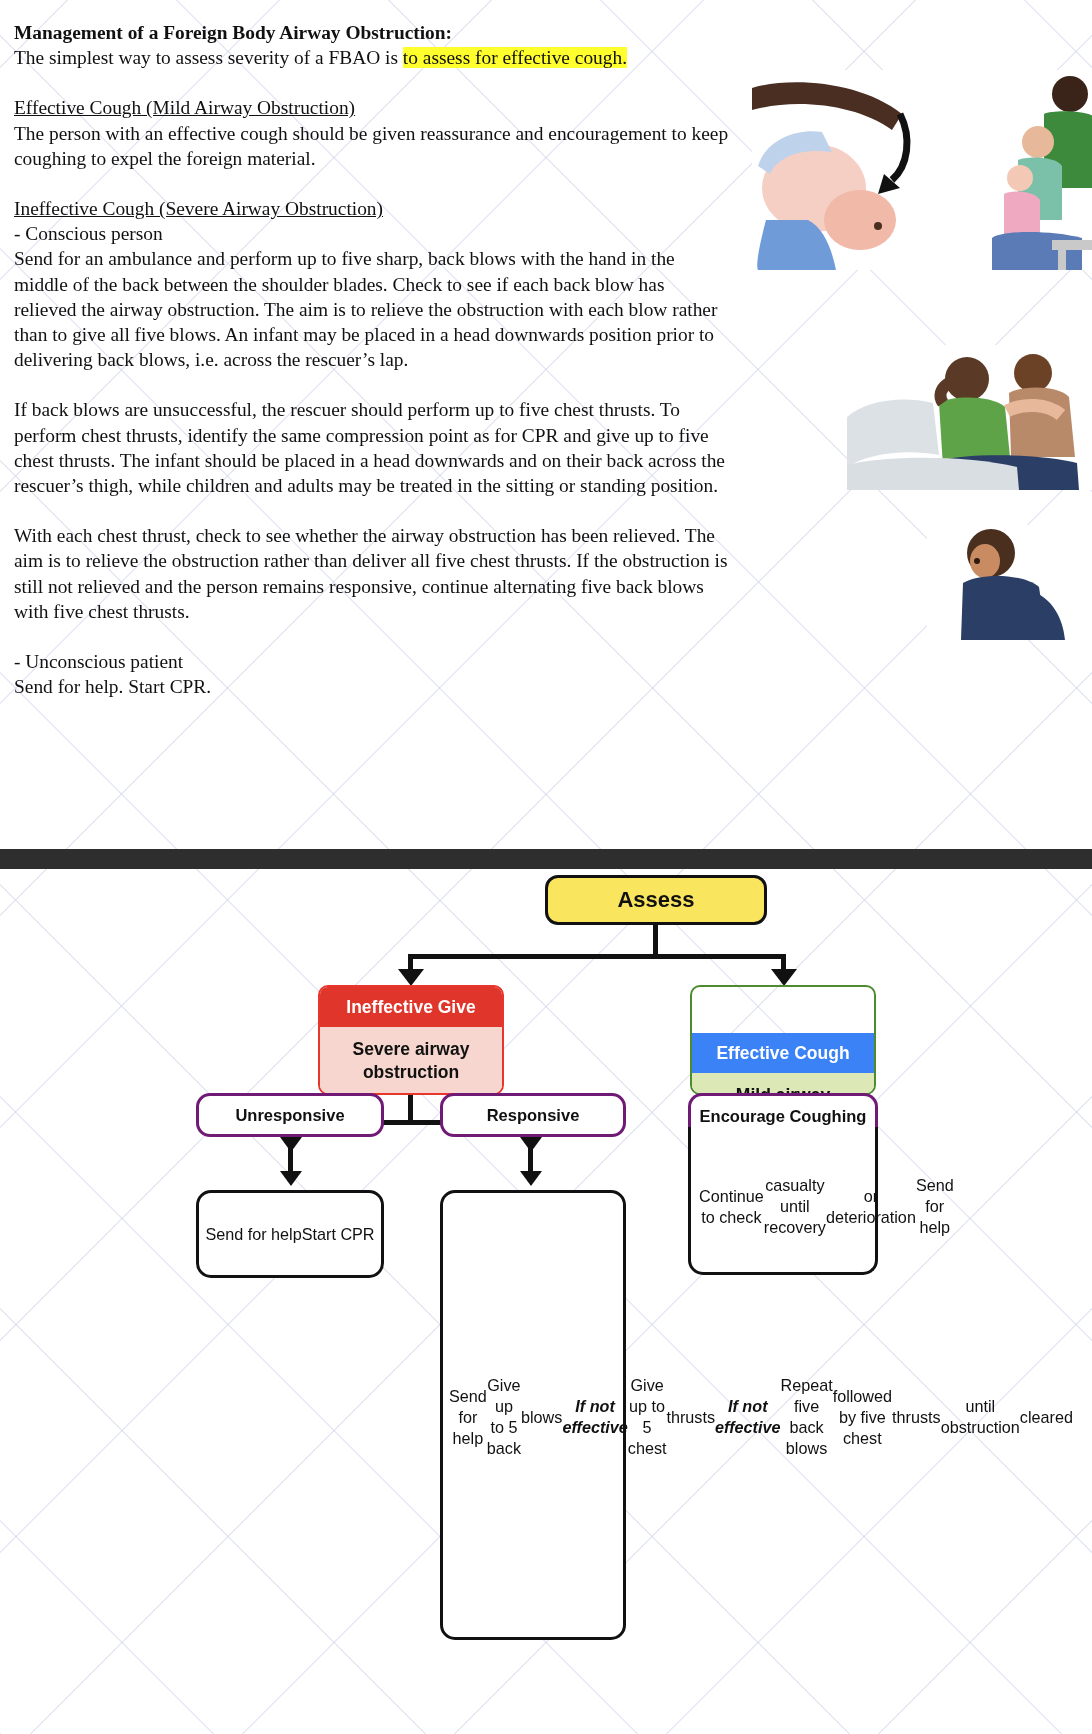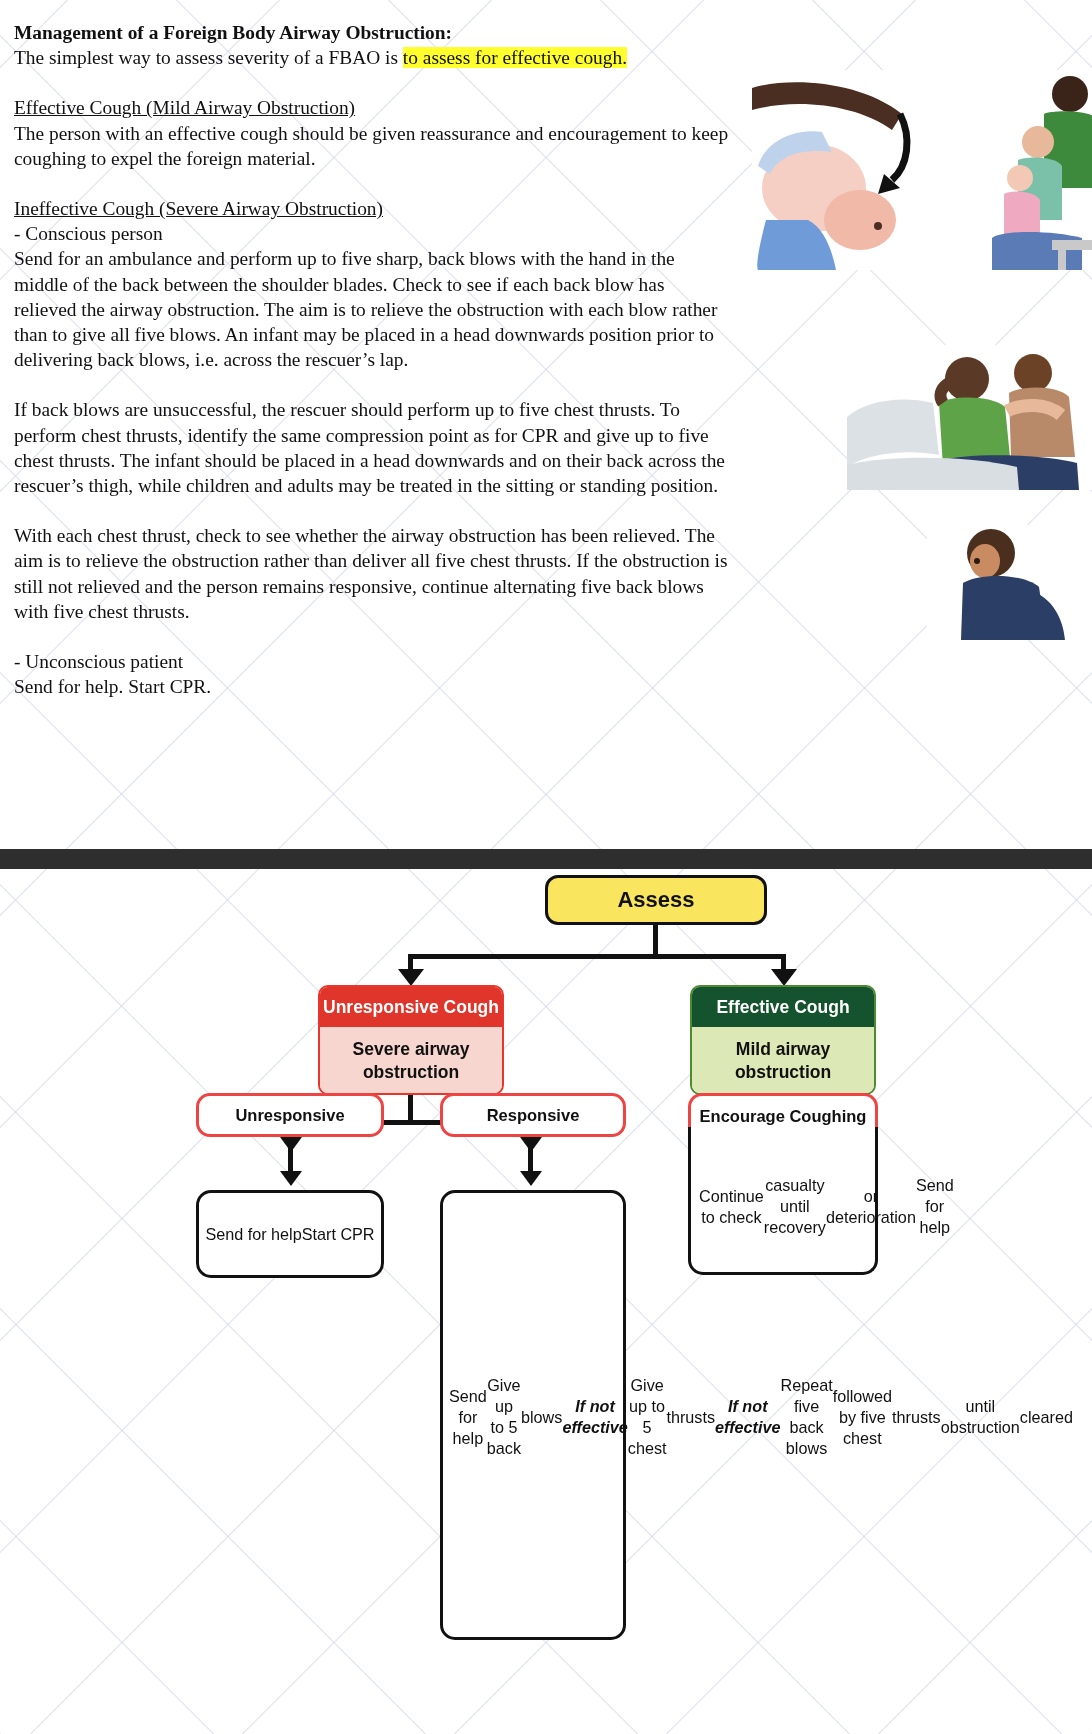--- a/index.html
+++ b/index.html
@@ -51,24 +51,24 @@
   .cardhead{font-weight:bold;font-size:17.5px;color:#fff;
             display:flex;align-items:center;justify-content:center;height:40px;}
   .cardbody{font-weight:bold;font-size:17.5px;color:#111;line-height:23px;
             display:flex;align-items:center;justify-content:center;height:68px;}
 
   .n-ineff{left:318px;top:116px;width:186px;height:110px;border:2.5px solid #E8362C;}
   .n-ineff .cardhead{background:#E0352B;}
   .n-ineff .cardbody{background:#F6D6CE;}
 
   .n-eff{left:690px;top:116px;width:186px;height:110px;border:2.5px solid #4E8A2E;}
-  .n-eff .cardhead{background:#14532d;}
+  .n-eff .cardhead{background:#3b82f6;margin-top:46px;}
   .n-eff .cardbody{background:#DCE8B6;}
 
-  .pill{border:3px solid #ef4444;border-radius:14px;background:#fff;
+  .pill{border:3px solid #701a75;border-radius:14px;background:#fff;
         display:flex;align-items:center;justify-content:center;
         font-weight:bold;font-size:16.5px;color:#111;}
   .n-unresp{left:196px;top:224px;width:188px;height:44px;}
   .n-resp{left:440px;top:224px;width:186px;height:44px;}
   .n-encourage{left:688px;top:224px;width:190px;height:44px;}
 
   .outline{border:3px solid #111;border-radius:15px;background:#fff;
            font-size:16.2px;line-height:21px;color:#111;
            display:flex;flex-direction:row;align-items:center;justify-content:center;}
   .n-cpr{left:196px;top:321px;width:188px;height:88px;}
@@ -180,21 +180,21 @@
   <div class="node n-assess">Assess</div>
 
   <div class="ln-v" style="left:653px;top:56px;height:32px;"></div>
   <div class="ln-h" style="left:408px;top:85px;width:378px;"></div>
   <div class="ln-v" style="left:408px;top:85px;height:18px;"></div>
   <div class="ln-v" style="left:781px;top:85px;height:18px;"></div>
   <div class="arrow" style="left:398px;top:100px;"></div>
   <div class="arrow" style="left:771px;top:100px;"></div>
 
   <div class="node cardbox n-ineff">
-    <div class="cardhead">Unresponsive Cough</div>
+    <div class="cardhead">Ineffective Give</div>
     <div class="cardbody">Severe airway obstruction</div>
   </div>
 
   <div class="node cardbox n-eff">
     <div class="cardhead">Effective Cough</div>
     <div class="cardbody">Mild airway obstruction</div>
   </div>
 
   <div class="ln-v" style="left:408px;top:226px;height:28px;"></div>
   <div class="ln-h" style="left:287px;top:172px;width:0;"></div>

